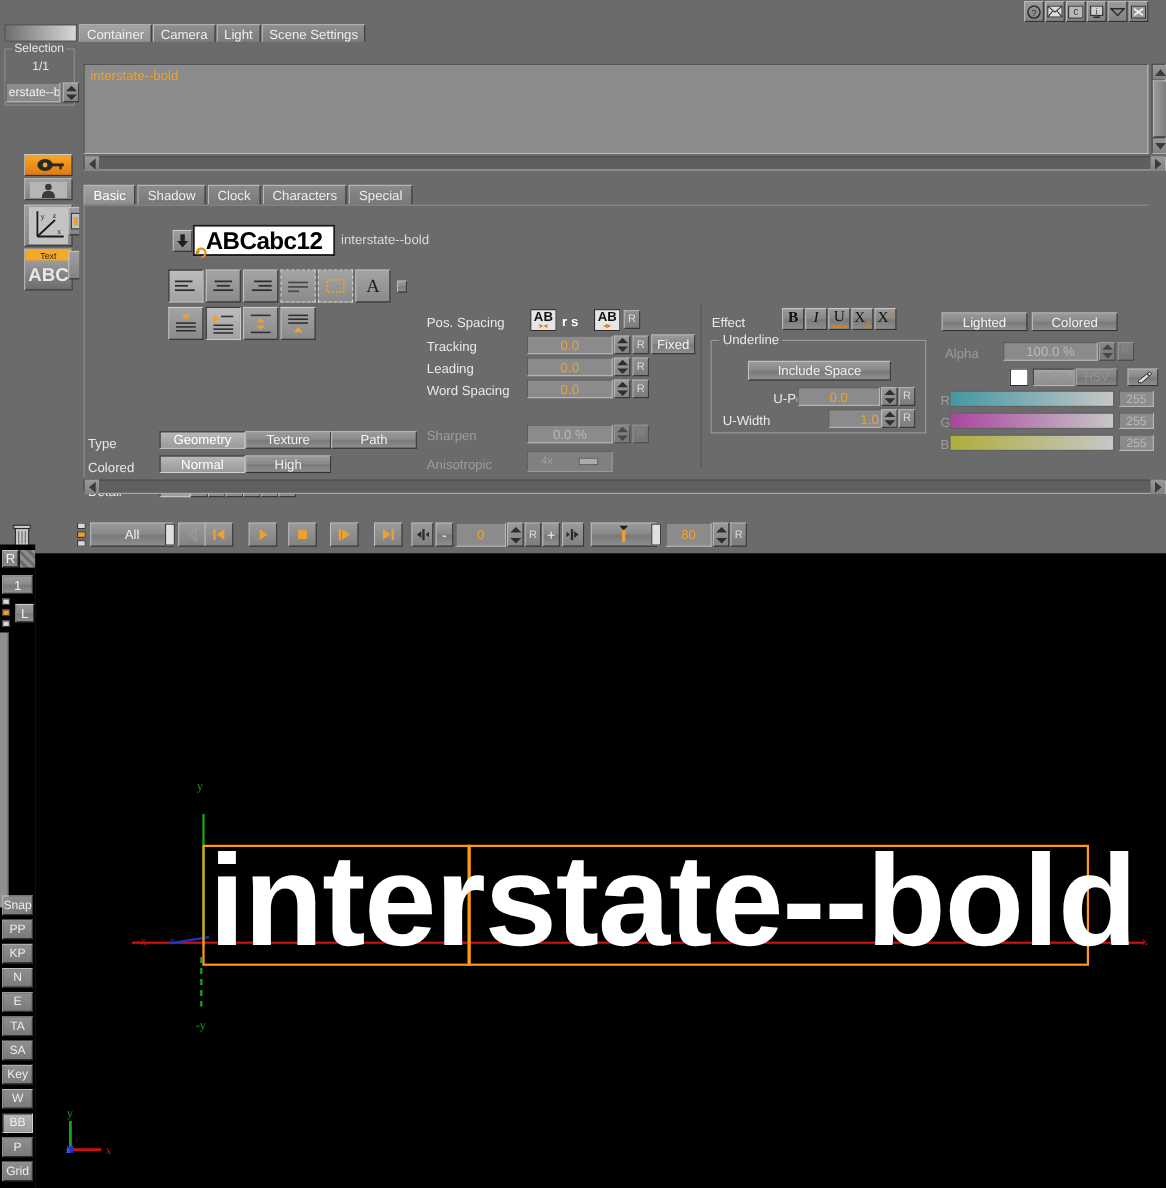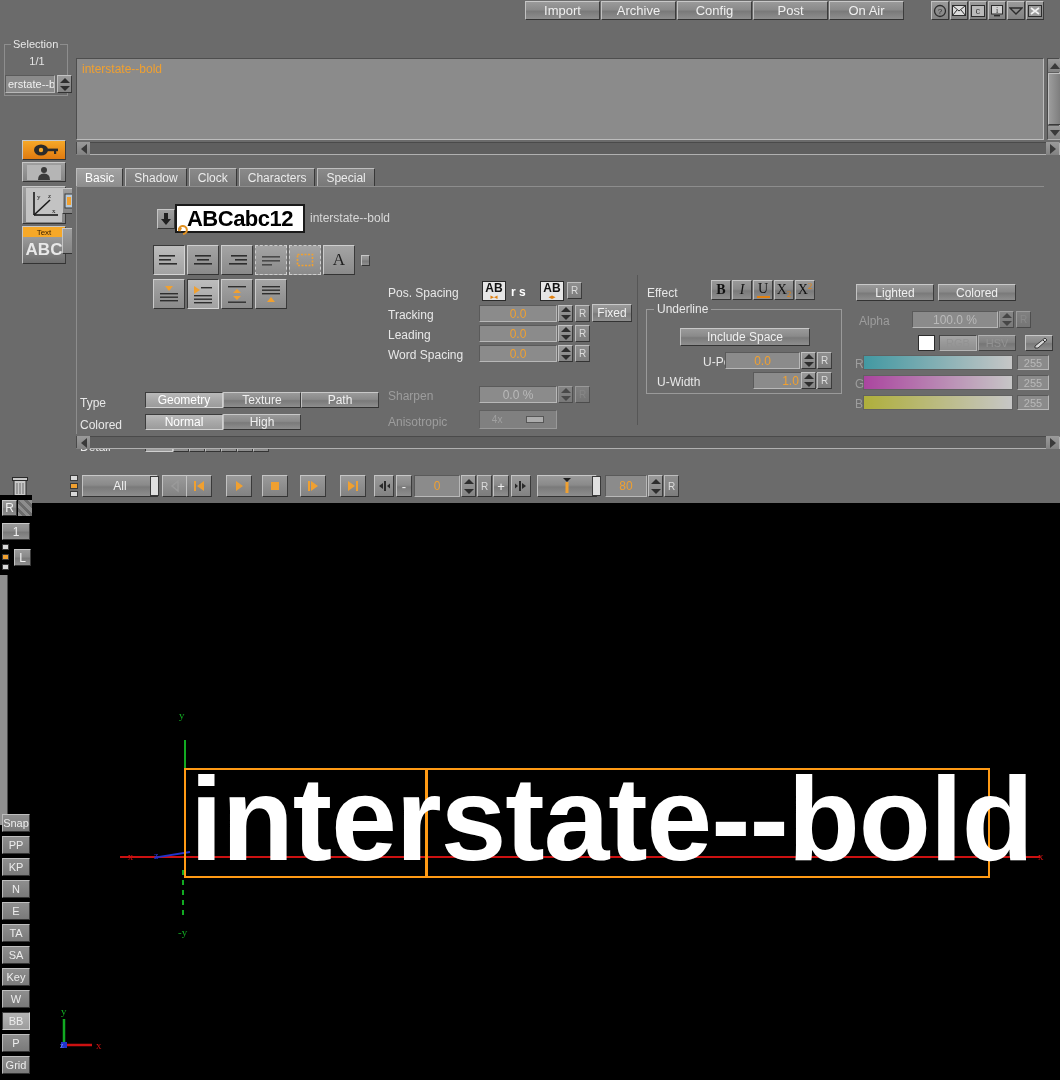--- a/index.html
+++ b/index.html
@@ -191,27 +191,20 @@
 
   .vptext{position:absolute;font-family:"Liberation Sans",sans-serif;color:#fff;
     font-weight:bold;white-space:nowrap;}
 </style>
 </head>
 <body>
 
 <div class="app">
 
   <div class="topbar">
-    <div class="toprow">
-      <div class="btn">Import</div>
-      <div class="btn">Archive</div>
-      <div class="btn">Config</div>
-      <div class="btn">Post</div>
-      <div class="btn">On Air</div>
-    </div>
     <div class="topicons">
       <div class="ic">
         <svg width="14" height="14" viewBox="0 0 14 14">
             <circle cx="7" cy="7" r="5.5" fill="none" stroke="#2c2c2c" stroke-width="1.3"></circle>
             <text x="7" y="10.3" font-size="8" text-anchor="middle" fill="#2c2c2c" font-family="Liberation Sans">?</text>
           </svg>
       </div>
       <div class="ic">
         <svg width="14" height="11" viewBox="0 0 14 11">
             <rect x="0.5" y="0.5" width="13" height="10" fill="#dcdcdc" stroke="#2c2c2c"></rect>
@@ -239,20 +232,29 @@
       </div>
       <div class="ic">
         <svg width="14" height="12" viewBox="0 0 14 12">
             <rect x="0.5" y="0.5" width="13" height="11" fill="#9a9a9a" stroke="#2c2c2c"></rect>
             <path d="M3 3 L11 9 M11 3 L3 9" stroke="#f2f2f2" stroke-width="1.6"></path>
           </svg>
       </div>
     </div>
   </div>
 
+  <div class="tabstrip">
+    <div class="tabgrad"></div>
+    <div class="tabs">
+      <div class="tab on">Container</div>
+      <div class="tab">Camera</div>
+      <div class="tab">Light</div>
+      <div class="tab">Scene Settings</div>
+    </div>
+  </div>
 
   <div class="leftcol">
     <div class="selbox">
       <div class="cap">Selection</div>
       <div class="cnt">1/1</div>
       <div class="selname">erstate--b</div>
       <div class="selspin spin">
           <i class="up"></i>
           <i class="dn"></i>
         </div>

